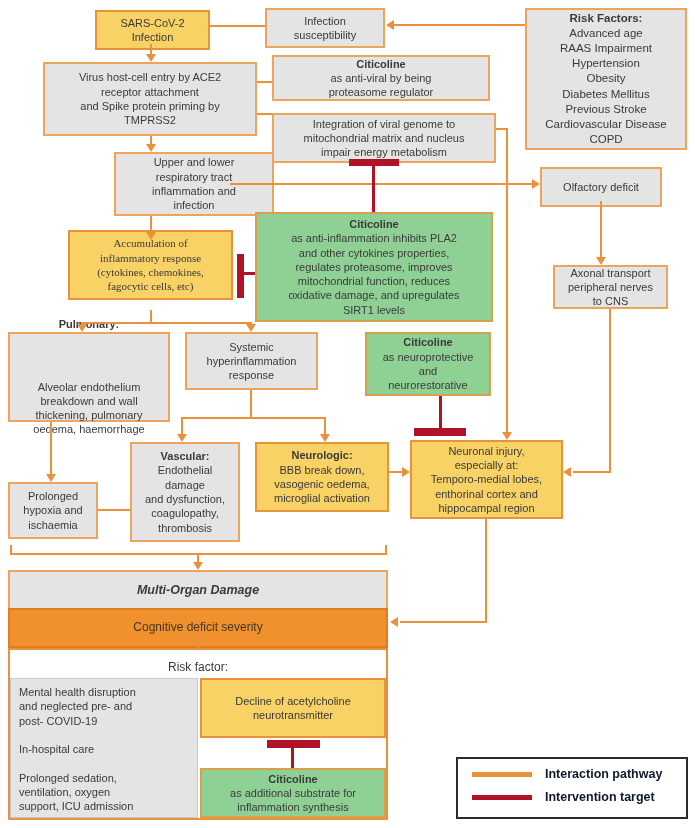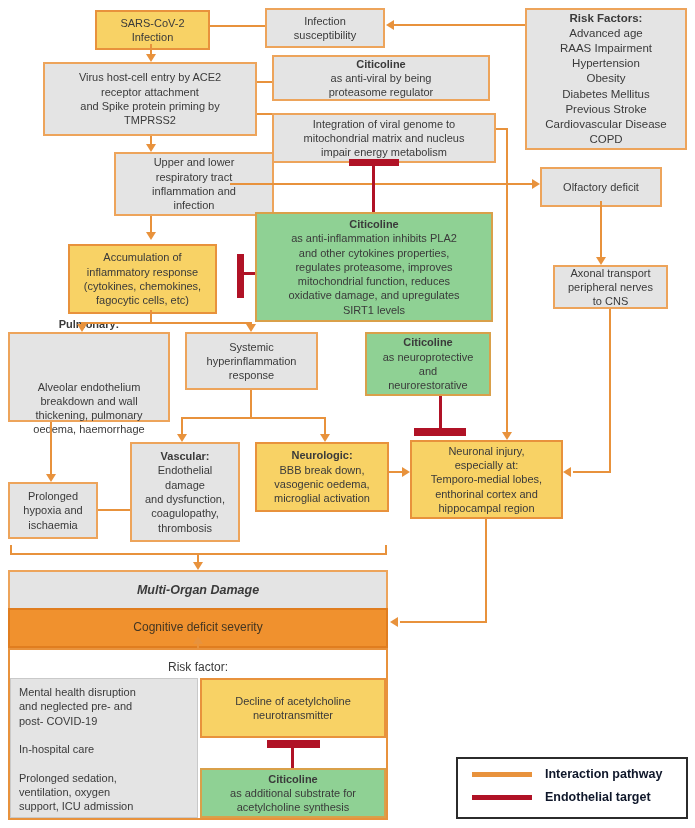--- a/index.html
+++ b/index.html
@@ -93,21 +93,21 @@
   <div class="box green" style="left:255px;top:212px;width:238px;height:110px;">
     <span class="ttl">Citicoline</span>
     <span class="txt">as anti-inflammation inhibits PLA2
 and other cytokines properties,
 regulates proteasome, improves
 mitochondrial function, reduces
 oxidative damage, and upregulates
 SIRT1 levels</span>
   </div>
 
-  <div class="box yellow" style="left:68px;top:244px;width:149px;height:70px;">
+  <div class="box yellow" style="left:68px;top:230px;width:165px;height:70px;font-family:Liberation Serif, serif;">
     <span class="txt">Accumulation of
 inflammatory response
 (cytokines, chemokines,
 fagocytic cells, etc)</span>
   </div>
 
   <div class="box gray" style="left:553px;top:265px;width:115px;height:44px;">
     <span class="txt">Axonal transport
 peripheral nerves
 to CNS</span>
@@ -187,21 +187,21 @@
 ventilation, oxygen
 support, ICU admission</span>
   </div>
   <div class="box yellow" style="left:200px;top:678px;width:186px;height:60px;">
     <span class="txt">Decline of acetylcholine
 neurotransmitter</span>
   </div>
   <div class="box green" style="left:200px;top:768px;width:186px;height:50px;">
     <span class="ttl">Citicoline</span>
     <span class="txt">as additional substrate for
-acetylcholine synthesis</span>
+inflammation synthesis</span>
   </div>
 
   <div class="line" style="left:150px;top:44px;width:2px;height:12px;"></div>
   <div class="ar ar-d" style="left:146px;top:54px;"></div>
 
   <div class="line" style="left:210px;top:25px;width:55px;height:2px;"></div>
 
   <div class="line" style="left:394px;top:24px;width:131px;height:2px;"></div>
   <div class="ar ar-l" style="left:386px;top:20px;"></div>
 
@@ -272,15 +272,15 @@
   <div class="rline" style="left:439px;top:396px;width:3px;height:32px;"></div>
   <div class="rline" style="left:414px;top:428px;width:52px;height:8px;"></div>
 
   <div class="rline" style="left:267px;top:740px;width:53px;height:8px;"></div>
   <div class="rline" style="left:291px;top:748px;width:3px;height:20px;"></div>
 
   <div class="legend" style="left:456px;top:757px;width:232px;height:62px;"></div>
   <div class="line" style="left:472px;top:772px;width:60px;height:5px;"></div>
   <span class="legend-label" style="left:545px;top:767px;">Interaction pathway</span>
   <div class="rline" style="left:472px;top:795px;width:60px;height:5px;"></div>
-  <span class="legend-label" style="left:545px;top:790px;">Endothelial target</span>
+  <span class="legend-label" style="left:545px;top:790px;">Intervention target</span>
 
 </div>
 
 </body></html>

